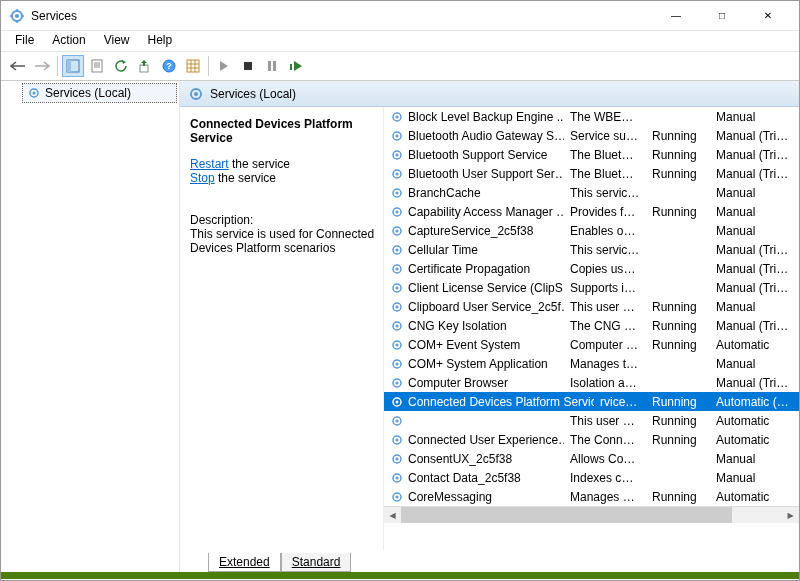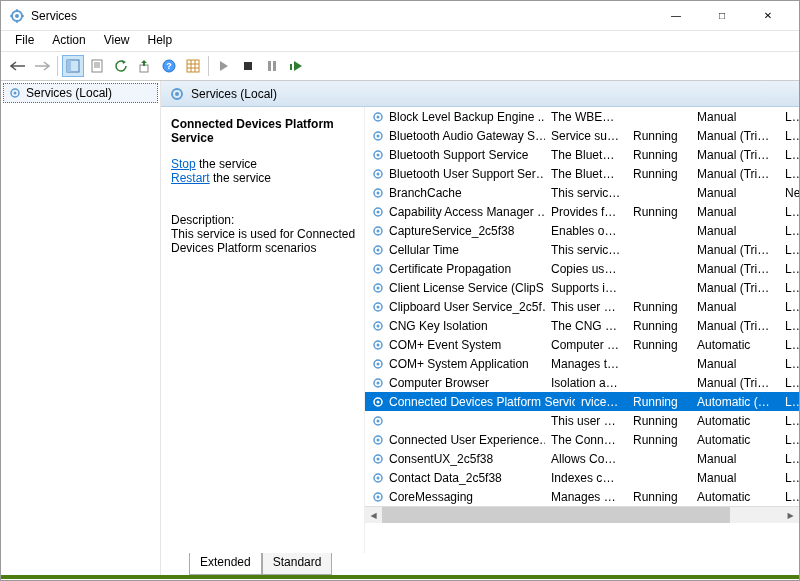--- a/index.html
+++ b/index.html
@@ -8,42 +8,42 @@
 .titlebar .icon { width: 16px; height: 16px; margin-right: 6px; }
 .titlebar .title { flex: 1; font-size: 12px; }
 .winbtns { display: flex; }
 .winbtn { width: 46px; height: 30px; display: flex; align-items: center; justify-content: center; font-family: "Segoe MDL2 Assets","Segoe UI Symbol",sans-serif; font-size: 10px; cursor: default; }
 .menubar { display: flex; height: 20px; padding: 0 6px; gap: 2px; }
 .menubar span { padding: 2px 8px; }
 .toolbar { display:flex; align-items:center; height:30px; padding:2px 6px; gap:2px; border-top:1px solid #e5e5e5; border-bottom:1px solid #ccc; }
 .tbtn { width:22px; height:22px; display:flex; align-items:center; justify-content:center; border:1px solid transparent; }
 .tbtn.sel { background:#cde6f7; border-color:#7eb4ea; }
 .tsep { width:1px; height:20px; background:#ccc; margin:0 2px; }
-.work { display:flex; height:498px; border-bottom:4px solid #4d7c0f; }
+.work { display:flex; height:498px; border-bottom:7px solid #4d7c0f;padding-left:19px; }
 .nav { width:160px; border-right:1px solid #e5e5e5; position:relative; padding:2px; }
 .navitem { display:flex; align-items:center; gap:4px; padding:2px 4px; border:1px dotted #666; background:#f0f6fb; }
 .rightpane { flex:1; display:flex; flex-direction:column; overflow:hidden; }
 .loc-head { height:26px; background:linear-gradient(#eaf2f9,#d6e5f3); border-bottom:1px solid #b8cee4; display:flex; align-items:center; padding:0 8px; gap:6px; font-size:12px; }
 .body { flex:1; display:flex; overflow:hidden; }
 .detail { width:204px; padding:10px 6px 6px 10px; border-right:1px solid #eee; }
 .detail h3 { font-size:12px; font-weight:bold; margin-bottom:12px; }
 .detail a { color:#0066cc; text-decoration:underline; cursor:pointer; }
 .detail p { margin-top:28px; }
 .listwrap { flex:1; display:flex; flex-direction:column; overflow:hidden; }
 .cols { display:flex; border-bottom:1px solid #e5e5e5; height:24px; background:#fff; position:relative; }
 .col { border-right:1px solid #e5e5e5; padding:4px 6px; font-size:12px; overflow:hidden; white-space:nowrap; position:relative; }
 .col.sort::after { content:""; position:absolute; top:2px; left:50%; transform:translateX(-50%); border-left:4px solid transparent; border-right:4px solid transparent; border-bottom:4px solid #555; }
 .c1{width:180px} .c2{width:82px} .c3{width:64px} .c4{width:88px} .c5{width:36px}
 .listbody { flex:1; overflow-x:auto; overflow-y:hidden; }
 .listinner { width:560px; }
 .row { display:flex; height:19px; align-items:center; font-size:12px; }
 .row.sel { background:#0078d7; color:#fff; }
 .cell { padding:0 6px; overflow:hidden; white-space:nowrap; text-overflow:ellipsis; }
 .namecell { width:180px; display:flex; align-items:center; gap:4px; }
-.tabs { height:22px; display:flex; padding-left:28px; }
+.tabs { height:22px; display:flex; align-items:flex-end; padding-left:28px;text-decoration:underline; }
 .tab { border:1px solid #aaa; border-top:none; padding:2px 10px; font-size:12px; background:#fff; position:relative; }
 .tab.active { background:#fff; border-bottom:1px solid #aaa; }
 .tab.inactive { background:#f4f4f4; }
 .hscroll { height:17px; background:#f0f0f0; border-top:1px solid #ddd; display:flex; }
 .hscroll .arrow{width:17px;display:flex;align-items:center;justify-content:center;font-size:8px;color:#666;background:#f0f0f0;}
 .hscroll .track{flex:1;position:relative;}
 .hscroll .thumb{position:absolute;left:0;top:0;height:100%;width:87%;background:#cdcdcd;}
 svg { display:block; }
 </style>
 </head>
@@ -171,22 +171,22 @@
       <svg width="16" height="16" viewBox="0 0 16 16">
           <circle cx="8" cy="8" r="5" fill="none" stroke="#5a9bd5" stroke-width="1.8"></circle>
           <circle cx="8" cy="8" r="2" fill="#5a9bd5"></circle>
         </svg>
       <span>Services (Local)</span>
     </div>
 
     <div class="body">
       <div class="detail">
         <h3>Connected Devices Platform Service</h3>
+        <div><a>Restart</a><span> the service</span></div>
         <div><a>Stop</a><span> the service</span></div>
-        <div><a>Restart</a><span> the service</span></div>
         <p>
           <span>Description:</span><br>
           <span>This service is used for Connected Devices Platform scenarios</span>
         </p>
       </div>
 
       <div class="listwrap">
         <div class="listbody">
           <div class="listinner" id="rows">
               <div class="row">

